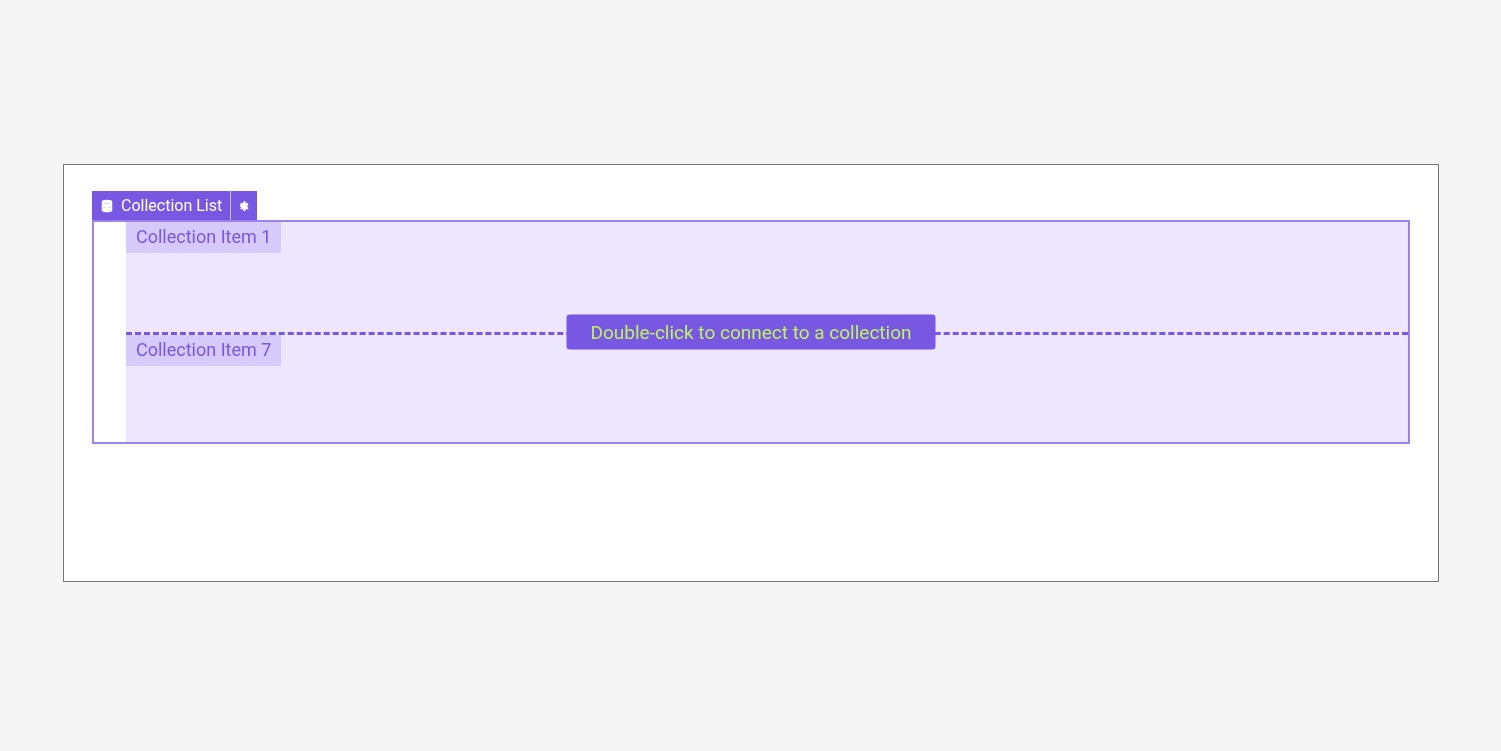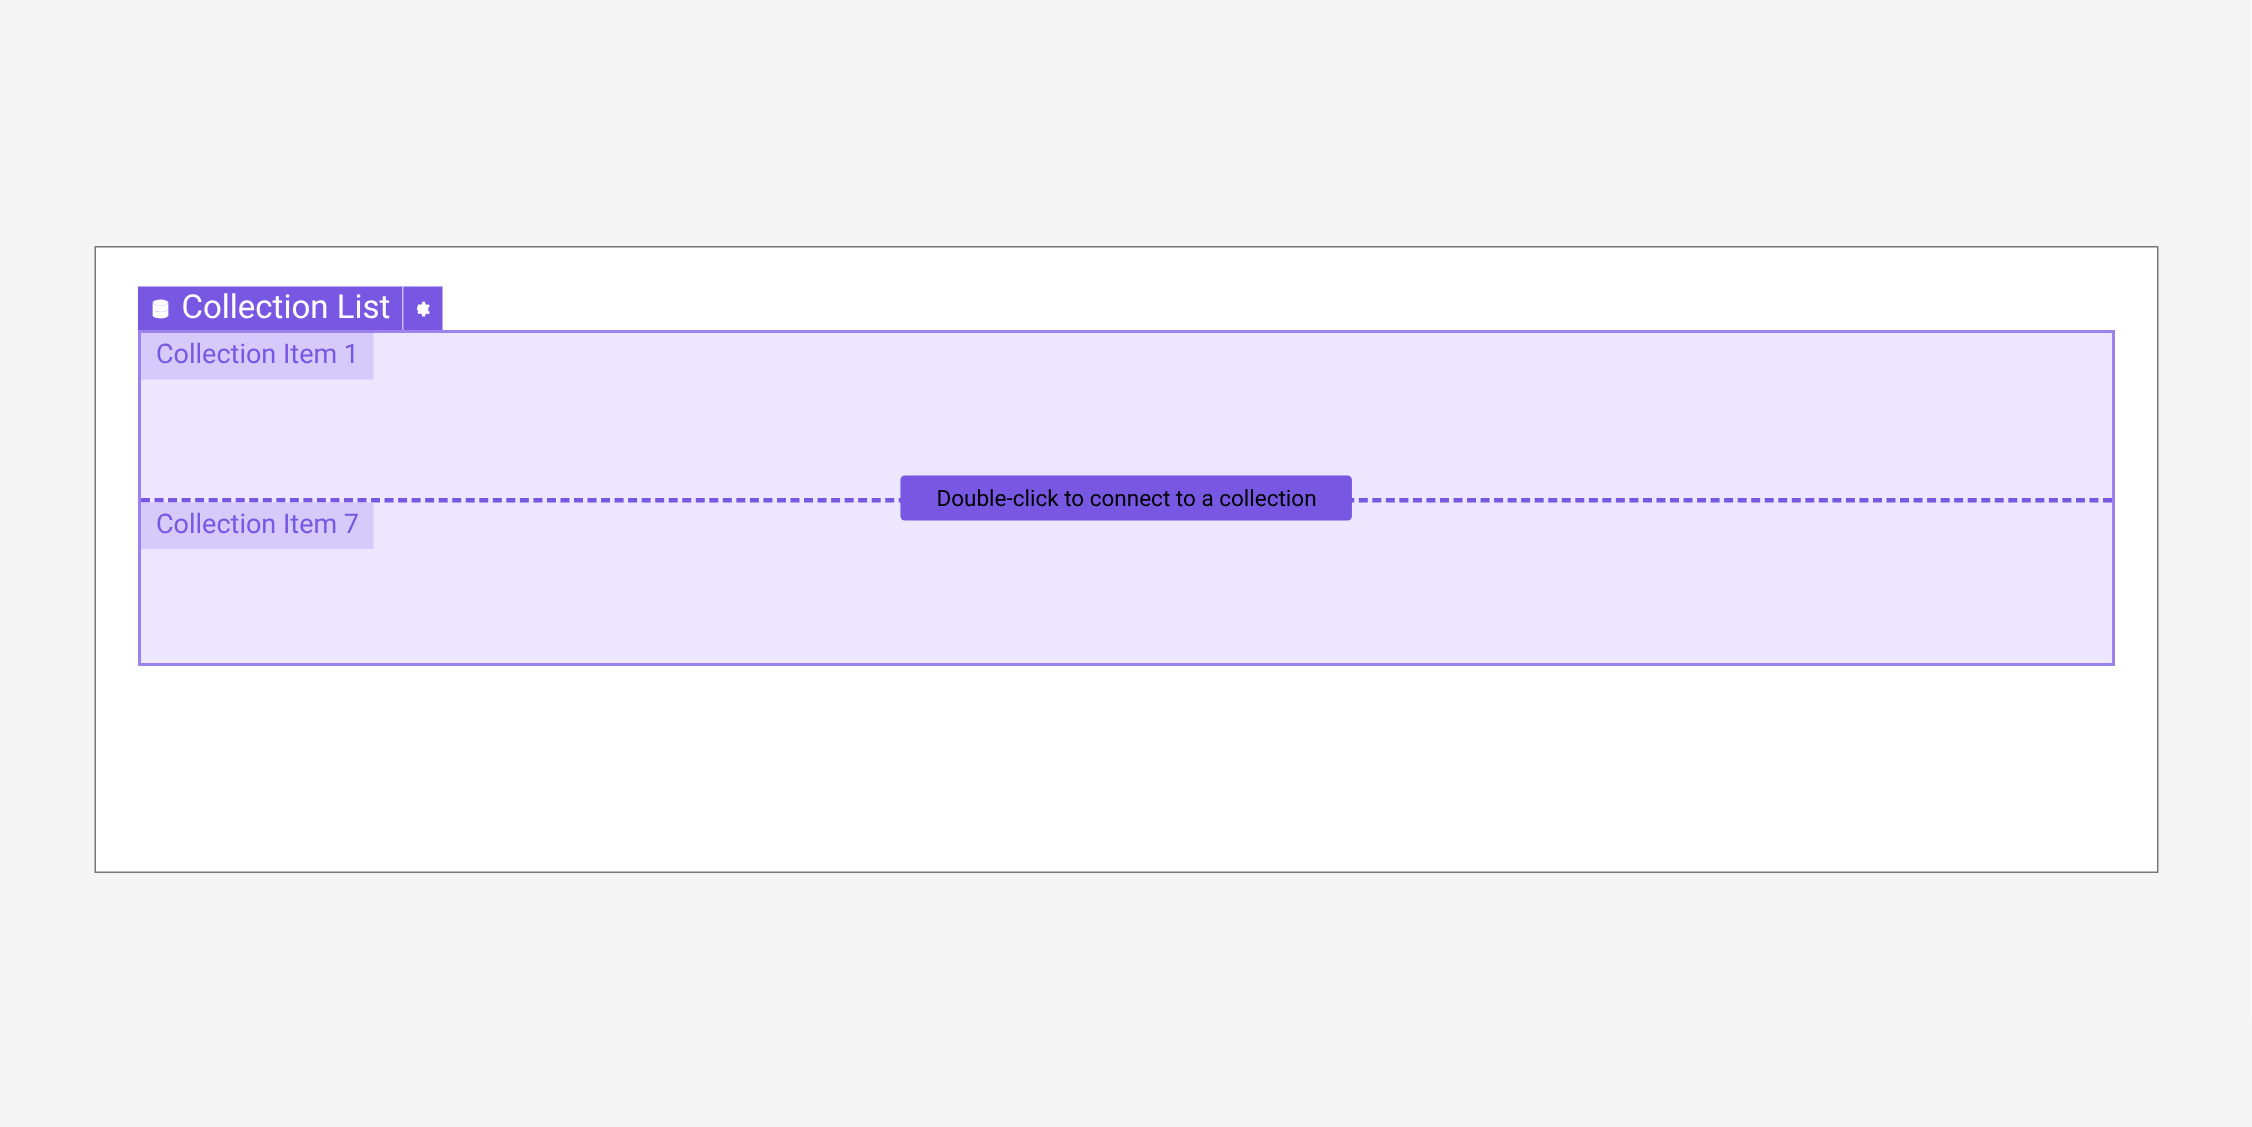--- a/index.html
+++ b/index.html
@@ -39,33 +39,34 @@
       gap: 7px;
       padding: 0 8px 0 8px;
       border-right: 1px solid rgba(255,255,255,0.6);
     }
     .tab-icon {
       display: inline-flex;
       width: 14px;
       height: 14px;
     }
     .tab-label {
-      font-size: 22px;
+      font-size: 16px;
       line-height: 1;
       white-space: nowrap;
     }
     .tab-gear {
       display: inline-flex;
       align-items: center;
       justify-content: center;
       width: 26px;
     }
     .collection-list {
       border: 2px solid #9b82ed;
       position: relative;
+      padding-left: 32px;
     }
     .collection-item {
       background: #ece7ff;
       height: 110px;
       position: relative;
     }
     .collection-item + .collection-item {
       border-top: 3px dashed #7857e3;
     }
     .item-badge {
@@ -77,22 +78,22 @@
       font-size: 18px;
       padding: 4px 10px 5px 10px;
       line-height: 1.2;
     }
     .connect-pill {
       position: absolute;
       left: 50%;
       top: 50%;
       transform: translate(-50%, -50%);
       background: #7857e3;
-      color: #000000;
-      font-size: 15px;
+      color: #bef264;
+      font-size: 19px;
       padding: 6px 24px;
       border-radius: 3px;
       white-space: nowrap;
       cursor: pointer;
     }
     svg { display: block; }
   </style>
 </head>
 <body>
 

